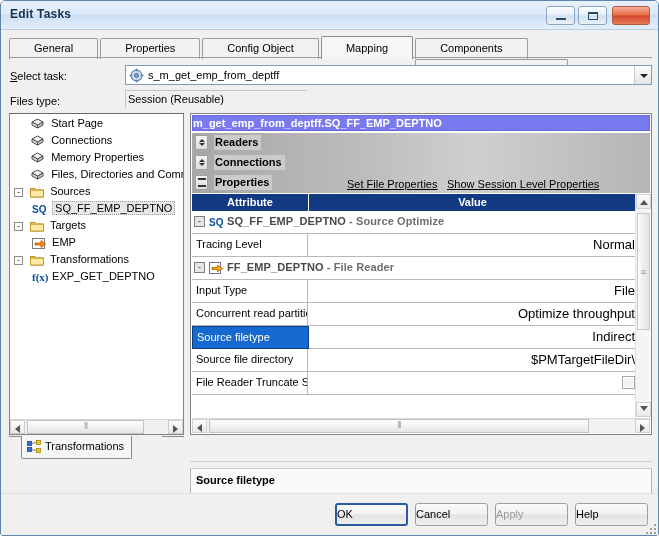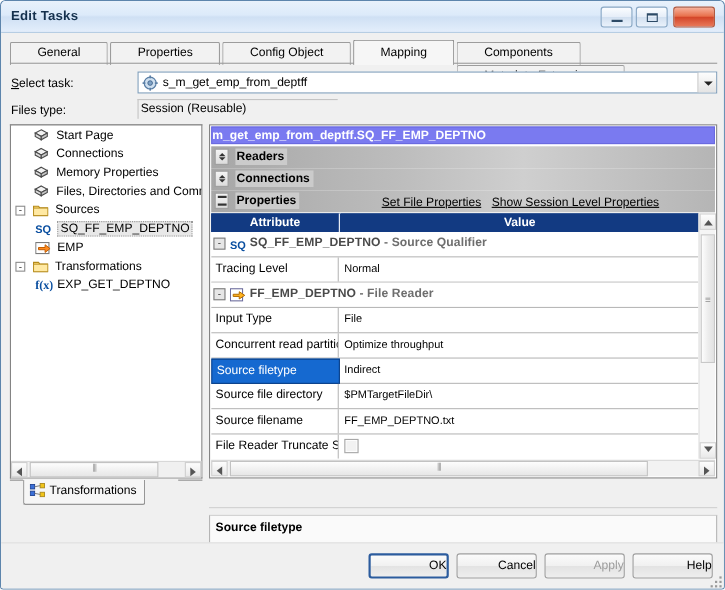--- a/index.html
+++ b/index.html
@@ -210,21 +210,21 @@
     background: #fff; overflow: hidden;
   }
   .grow { position: relative; height: 23px; border-bottom: 1px solid #b8b8b8; white-space: nowrap; }
   .grow .gattr {
     position: absolute; left: 0; top: 0; width: 116px; height: 22px;
     line-height: 21px; font-size: 11px; padding-left: 4px;
     border-right: 1px solid #b8b8b8; overflow: hidden;
   }
   .grow .gval {
     position: absolute; left: 118px; right: 0; top: 0; height: 22px;
-    line-height: 21px; font-size: 10px; padding-left: 3px; overflow: hidden;
+    line-height: 21px; font-size: 13px; padding-left: 3px; overflow: hidden; text-align: right;
   }
   .grow.group { background: #fff; }
   .grow.group .gtitle {
     position: absolute; left: 22px; top: 0; height: 22px; line-height: 21px;
     font-size: 11px; font-weight: bold; color: #6e6e6e; letter-spacing: .1px;
   }
   .grow.group .gtitle .nm { color: #4a4a4a; }
   .grow.group .gexp {
     position: absolute; left: 2px; top: 5px; width: 11px; height: 11px;
     border: 1px solid #7d7d7d; background: #e6e6e6; font-size: 9px;
@@ -287,21 +287,21 @@
   #desc-sep { position: absolute; left: 189px; top: 431px; width: 462px; height: 1px; background: #d0d0d0; }
 
   
   #footer-sep { position: absolute; left: 5px; right: 5px; top: 464px; height: 0; border-top: 1px solid #d5d5d5; }
   #footer { position: absolute; left: 0; right: 0; bottom: 0; height: 42px; background: #f0f0f0; border-top: 1px solid #dfdfdf;}
   .fbtn {
     position: absolute; top: 9px; width: 73px; height: 23px;
     font-size: 11px; color: #000;
     background: linear-gradient(to bottom,#fbfbfb 0%,#f1f1f1 48%,#e3e3e3 52%,#eeeeee 100%);
     border: 1px solid #a0a0a0; border-radius: 3px;
-    line-height: 21px; text-align: right; cursor: default;
+    line-height: 21px; text-align: left; cursor: default;
   }
   .fbtn.default { border: 2px solid #2c5c9e; line-height: 19px; }
   .fbtn.disabled { color: #9c9c9c; }
   #btn-ok { left: 334px; }
   #btn-cancel { left: 414px; }
   #btn-apply { left: 494px; }
   #btn-help { left: 574px; }
   #resize-grip { position: absolute; right: 2px; bottom: 1px; width: 13px; height: 13px; }
   #resize-grip span { position: absolute; background: #9a9a9a; width: 2px; height: 2px; }
 </style>
@@ -420,20 +420,30 @@
 
         <div class="trow sel-row" style="padding-left:22px;">
           <span class="ico">
             <svg width="16" height="12" viewBox="0 0 16 12">
                 <text x="0" y="10" font-family="Liberation Sans, sans-serif" font-size="10" font-weight="bold" fill="#0a4fa0">SQ</text>
               </svg>
           </span>
           <span class="lbl">SQ_FF_EMP_DEPTNO</span>
         </div>
 
+        <div class="trow">
+          <span class="exp">-</span>
+          <span class="ico">
+            <svg width="14" height="12" viewBox="0 0 14 12">
+                <path d="M0.5 2.5 L5 2.5 L6.2 4 L13.5 4 L13.5 11 L0.5 11 Z" fill="#fcd971" stroke="#b58b1c" stroke-width="1"></path>
+                <path d="M0.5 4.2 L13.5 4.2 L13.5 11 L0.5 11 Z" fill="#ffe9a3" stroke="#b58b1c" stroke-width=".8"></path>
+              </svg>
+          </span>
+          <span class="lbl">Targets</span>
+        </div>
 
         <div class="trow" style="padding-left:22px;">
           <span class="ico">
             <svg width="15" height="13" viewBox="0 0 15 13">
                 <rect x="0.5" y="1.5" width="12" height="10" fill="#fff" stroke="#7a7a7a" stroke-width="1"></rect>
                 <path d="M3 6 L9 6 L9 3.5 L13.5 7 L9 10.5 L9 8 L3 8 Z" fill="#ff8a1e" stroke="#c05c00" stroke-width=".9"></path>
               </svg>
           </span>
           <span class="lbl">EMP</span>
         </div>
@@ -520,21 +530,21 @@
 
       <div id="grid-body">
 
         <div class="grow group">
           <span class="gexp">-</span>
           <span class="gicon">
             <svg width="16" height="14" viewBox="0 0 16 14">
                 <text x="0" y="11" font-family="Liberation Sans, sans-serif" font-size="10" font-weight="bold" fill="#0a4fa0">SQ</text>
               </svg>
           </span>
-          <span class="gtitle with-icon"><span class="nm">SQ_FF_EMP_DEPTNO</span><span> - Source Qualifier</span></span>
+          <span class="gtitle with-icon"><span class="nm">SQ_FF_EMP_DEPTNO</span><span> - Source Optimize</span></span>
         </div>
 
         <div class="grow">
           <span class="gattr">Tracing Level</span>
           <span class="gval">Normal</span>
         </div>
 
         <div class="grow group">
           <span class="gexp">-</span>
           <span class="gicon">
@@ -559,24 +569,20 @@
         <div class="grow selected">
           <span class="gattr">Source filetype</span>
           <span class="gval">Indirect</span>
         </div>
 
         <div class="grow">
           <span class="gattr">Source file directory</span>
           <span class="gval">$PMTargetFileDir\</span>
         </div>
 
-        <div class="grow">
-          <span class="gattr">Source filename</span>
-          <span class="gval">FF_EMP_DEPTNO.txt</span>
-        </div>
 
         <div class="grow">
           <span class="gattr">File Reader Truncate String Null</span>
           <span class="gval"><span class="chk"></span></span>
         </div>
 
         <div id="grid-clip"></div>
       </div>
 
       <div id="grid-vscroll">

